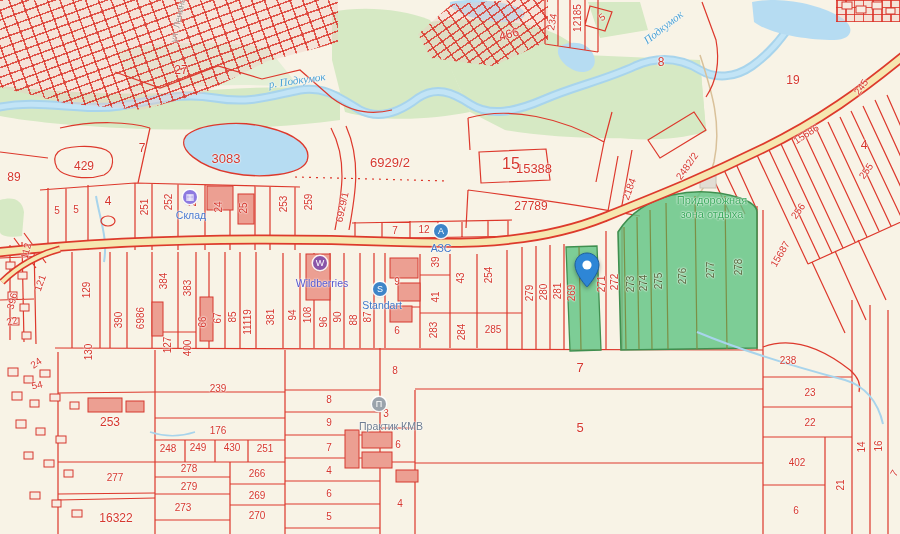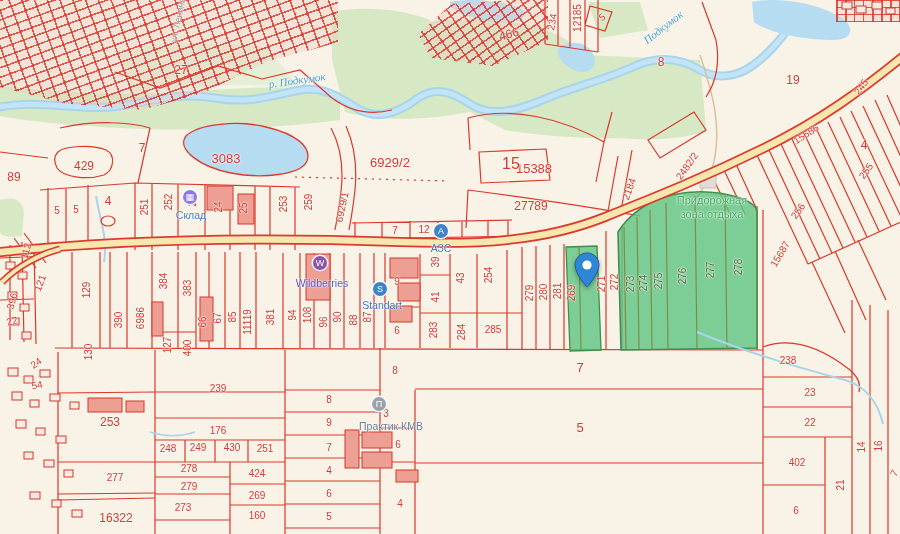--- a/index.html
+++ b/index.html
@@ -279,23 +279,23 @@
       <span class="pl" style="left: 329px; top: 493px; transform: translate(-50%, -50%) rotate(0deg);">6</span>
       <span class="pl" style="left: 329px; top: 516px; transform: translate(-50%, -50%) rotate(0deg);">5</span>
       <span class="pl" style="left: 218px; top: 388px; transform: translate(-50%, -50%) rotate(0deg);">239</span>
       <span class="pl" style="left: 218px; top: 430px; transform: translate(-50%, -50%) rotate(0deg);">176</span>
       <span class="pl" style="left: 168px; top: 448px; transform: translate(-50%, -50%) rotate(0deg);">248</span>
       <span class="pl" style="left: 198px; top: 447px; transform: translate(-50%, -50%) rotate(0deg);">249</span>
       <span class="pl" style="left: 232px; top: 447px; transform: translate(-50%, -50%) rotate(0deg);">430</span>
       <span class="pl" style="left: 265px; top: 448px; transform: translate(-50%, -50%) rotate(0deg);">251</span>
       <span class="pl" style="left: 189px; top: 468px; transform: translate(-50%, -50%) rotate(0deg);">278</span>
       <span class="pl" style="left: 189px; top: 486px; transform: translate(-50%, -50%) rotate(0deg);">279</span>
-      <span class="pl" style="left: 257px; top: 473px; transform: translate(-50%, -50%) rotate(0deg);">424</span>
+      <span class="pl" style="left: 257px; top: 473px; transform: translate(-50%, -50%) rotate(0deg);">266</span>
       <span class="pl" style="left: 257px; top: 495px; transform: translate(-50%, -50%) rotate(0deg);">269</span>
-      <span class="pl" style="left: 257px; top: 515px; transform: translate(-50%, -50%) rotate(0deg);">160</span>
+      <span class="pl" style="left: 257px; top: 515px; transform: translate(-50%, -50%) rotate(0deg);">270</span>
       <span class="pl" style="left: 183px; top: 507px; transform: translate(-50%, -50%) rotate(0deg);">273</span>
       <span class="pl" style="left: 115px; top: 477px; transform: translate(-50%, -50%) rotate(0deg);">277</span>
       <span class="pl" style="left: 116px; top: 518px; font-size: 12px; transform: translate(-50%, -50%) rotate(0deg);">16322</span>
       <span class="pl" style="left: 110px; top: 422px; font-size: 12px; transform: translate(-50%, -50%) rotate(0deg);">253</span>
       <span class="pl" style="left: 37px; top: 385px; transform: translate(-50%, -50%) rotate(-12deg);">54</span>
       <span class="pl" style="left: 36px; top: 363px; transform: translate(-50%, -50%) rotate(-35deg);">24</span>
       <span class="pl" style="left: 88px; top: 352px; transform: translate(-50%, -50%) rotate(-90deg);">130</span>
     </div>
 
   <span class="misc-label" id="street-label" style="left:178px;top:20px;">ул. Ленина</span>

